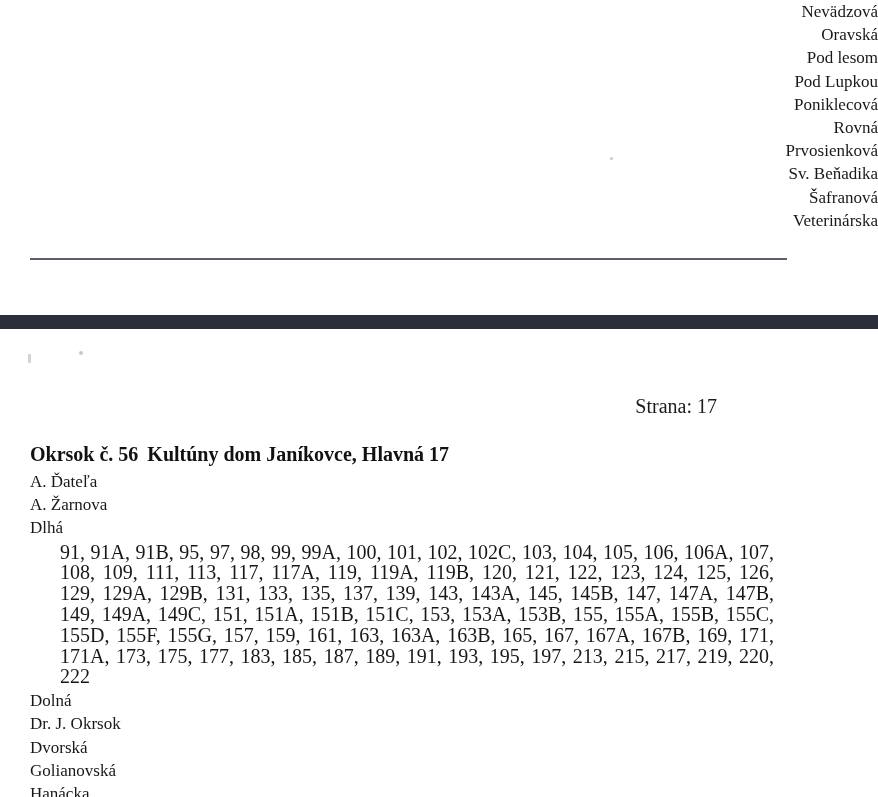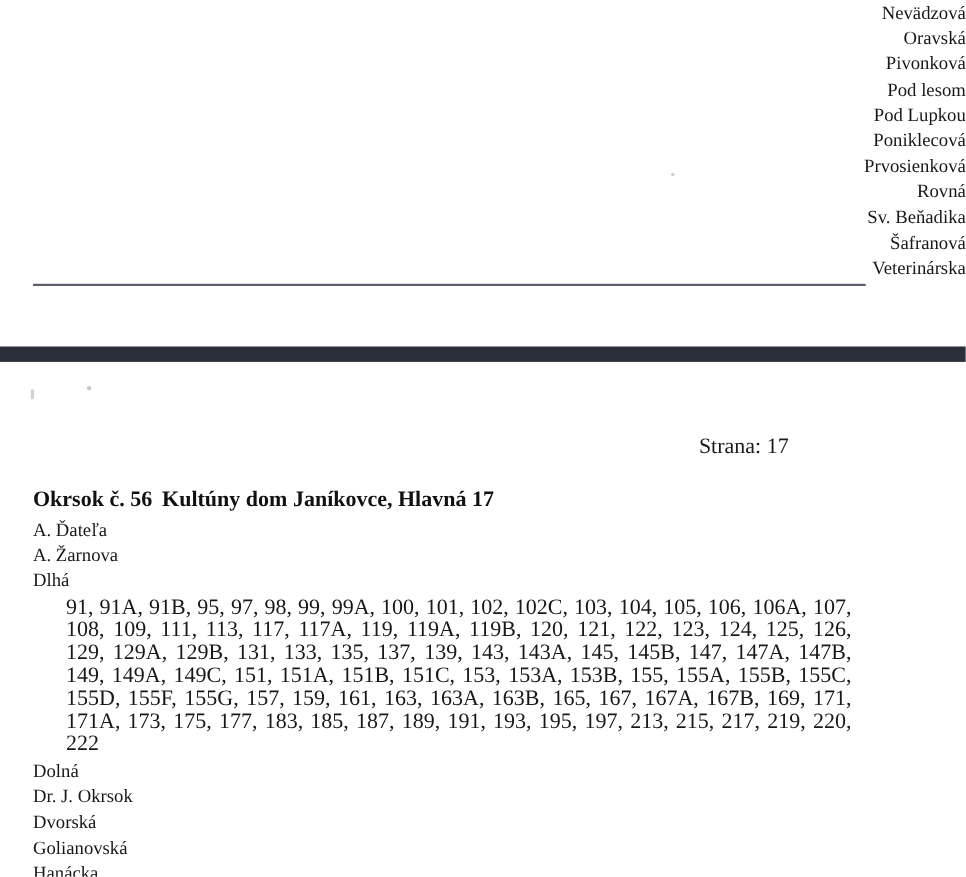--- a/index.html
+++ b/index.html
@@ -123,26 +123,25 @@
 </style>
 </head>
 <body>
 
 <div class="page">
 
   <div class="top-section">
     <ul class="street-list">
       <li>Nevädzová</li>
       <li>Oravská</li>
-      <li>Pivonková</li>
       <li>Pod lesom</li>
       <li>Pod Lupkou</li>
       <li>Poniklecová</li>
+      <li>Rovná</li>
       <li>Prvosienková</li>
-      <li>Rovná</li>
       <li>Sv. Beňadika</li>
       <li>Šafranová</li>
       <li>Veterinárska</li>
     </ul>
   </div>
 
   <div class="rule top-rule"></div>
 
   <div class="speck s1"></div>
 

